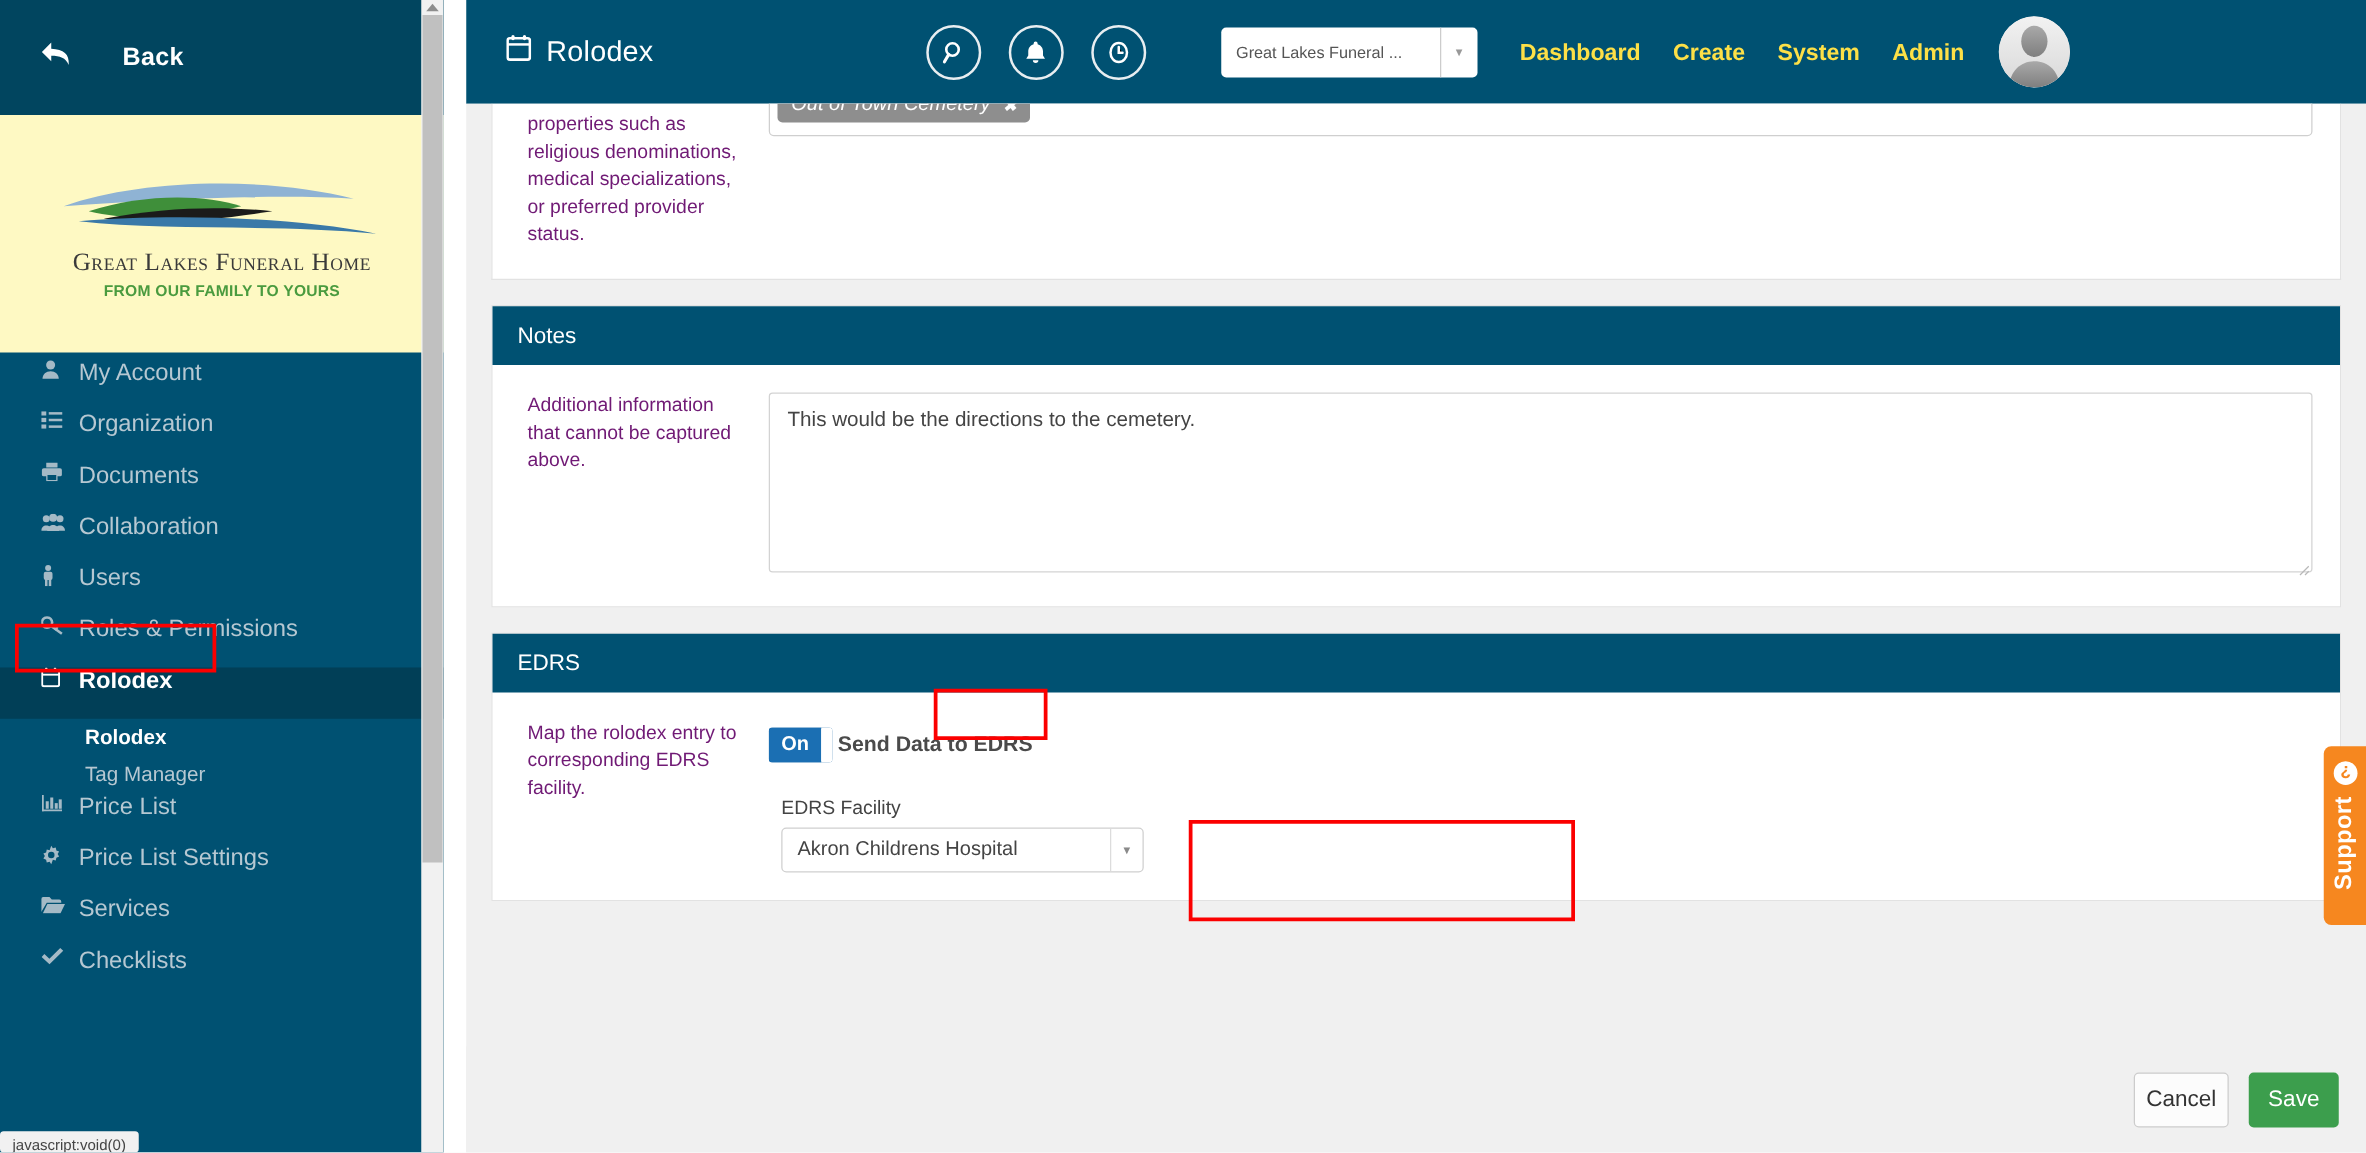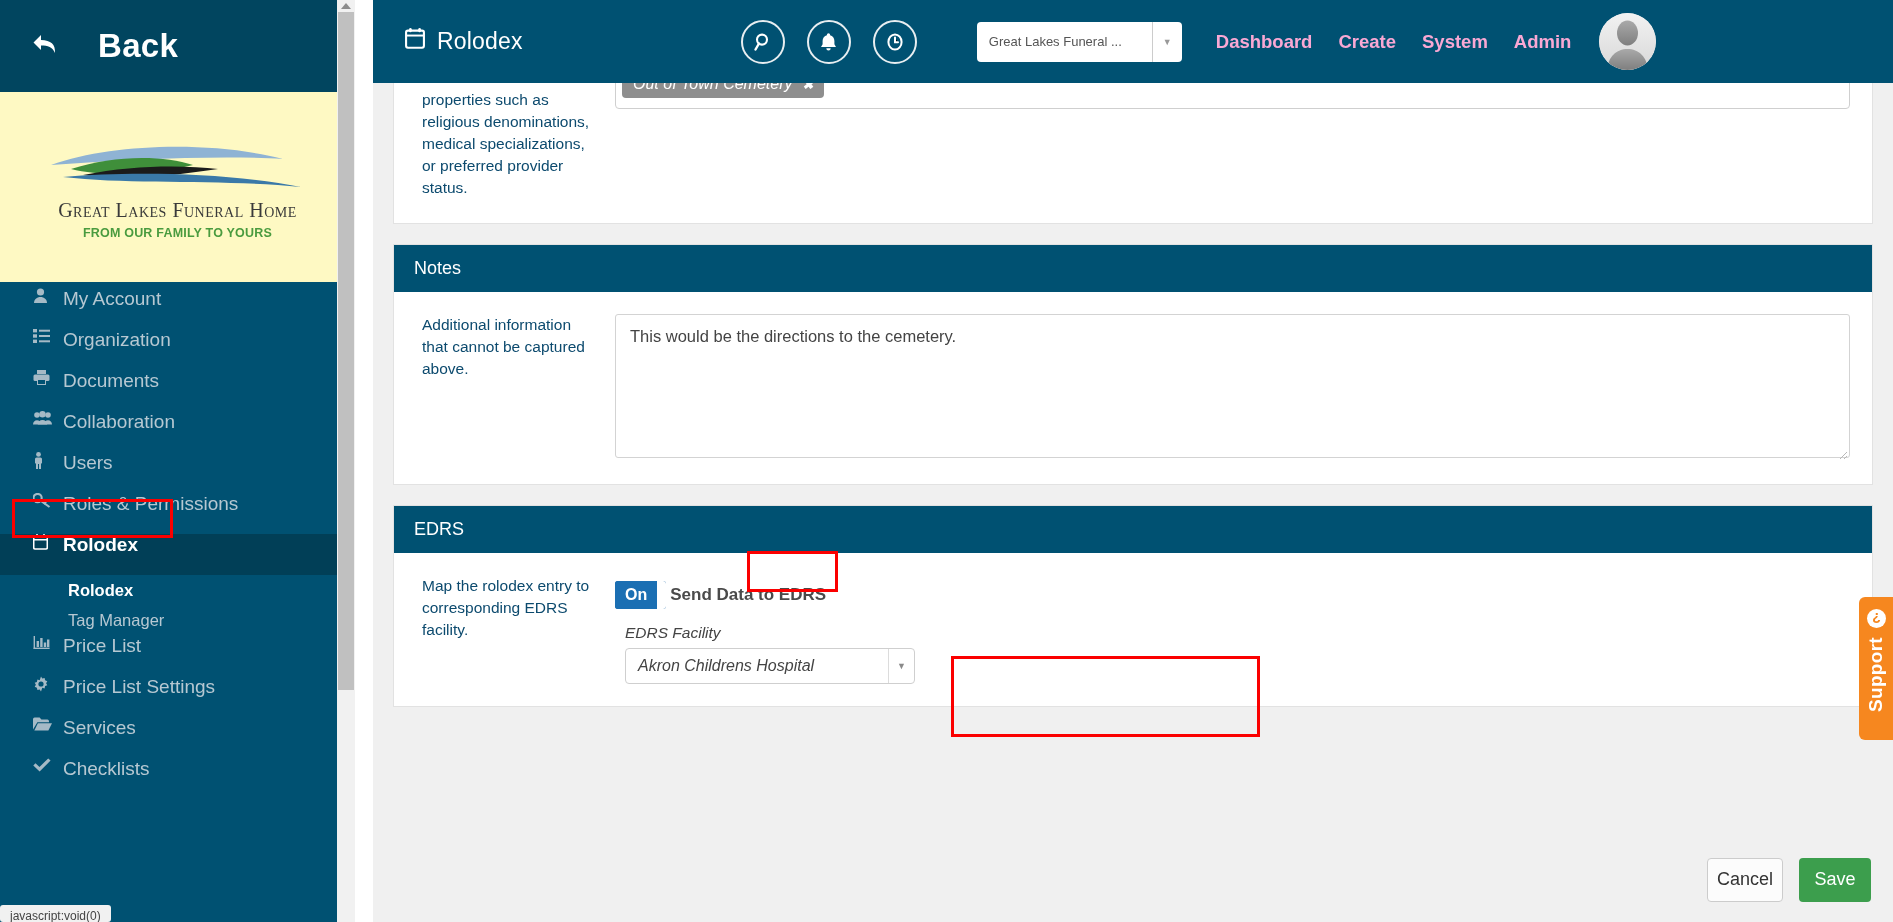--- a/index.html
+++ b/index.html
@@ -16,21 +16,21 @@
     position: absolute; left: 0; top: 0;
     width: 355px; height: 922px;
     background: #005172;
     overflow: hidden;
   }
   .back-bar {
     height: 92px; background: #01455f;
     display: flex; align-items: center; padding-left: 32px;
   }
   .back-icon { color: #fff; font-size: 30px; line-height: 1; margin-right: 38px; display:block; }
-  .back-label { color: #fff; font-size: 33px; font-weight: bold; letter-spacing: .3px; }
+  .back-label { color: #fff; font-size: 20px; font-weight: bold; letter-spacing: .3px; }
 
   .logo-panel {
     background: #fef9c3; height: 190px;
     display: flex; flex-direction: column;
     align-items: center; justify-content: center;
   }
   .logo-art { width: 270px; height: 62px; display:block; }
   .logo-name {
     font-family: "Liberation Serif", serif;
     font-size: 20px; letter-spacing: .5px; color: #3a3a3a;
@@ -122,21 +122,21 @@
     flex: 1; padding-left: 12px; font-size: 13px; color: #555;
     white-space: nowrap; overflow: hidden;
   }
   .org-select .os-btn {
     width: 30px; height: 100%; border-left: 1px solid #ccc;
     display: flex; align-items: center; justify-content: center;
     color: #999; font-size: 9px;
   }
   .hd-links { display: flex; align-items: center; margin-left: 34px; gap: 26px; }
   .hd-links a {
-    color: #f9a8d4; font-size: 18.5px; font-weight: bold;
+    color: #fde047; font-size: 18.5px; font-weight: bold;
     text-decoration: none; cursor: pointer; white-space: nowrap;
   }
   .avatar {
     margin-left: 28px; width: 57px; height: 57px; border-radius: 50%;
     background: #e9e9e9; overflow: hidden; position: relative; cursor: pointer;
   }
 
   
   .main {
     position: absolute; left: 373px; top: 83px;
@@ -147,21 +147,21 @@
     background: #fff; margin: 0 20px 20px 20px;
     border: 1px solid #e2e2e2;
   }
   .card-head {
     background: #005172; color: #fff;
     height: 47px; display: flex; align-items: center;
     padding-left: 20px; font-size: 18px; position: relative;
   }
   .card-body { display: flex; padding: 22px 22px 22px 28px; }
   .helper {
-    width: 193px; flex-shrink: 0; color: #0c4a6e;
+    width: 193px; flex-shrink: 0; color: #701a75;
     font-size: 15.5px; line-height: 1.42; padding-right: 16px;
   }
   .field-area { flex: 1; }
 
   
   .card-top {
     margin: 0 20px 20px 20px; background: #fff;
     border: 1px solid #e2e2e2; border-top: none;
     display: flex; padding: 6px 22px 24px 28px;
   }
@@ -199,21 +199,21 @@
   }
   .toggle .on {
     background: #1b6fb3; color: #fff; font-size: 16px; font-weight: bold;
     display: flex; align-items: center; padding: 0 10px;
   }
   .toggle .knob { width: 9px; background: #ffffff; }
   .toggle-label {
     margin-left: 4px; font-size: 17px; font-weight: bold; color: #4a4a4a;
   }
 
-  .edrs-field { margin-top: 15px; margin-left: 10px; width: 290px; font-style: italic; }
+  .edrs-field { margin-top: 28px; margin-left: 10px; width: 290px; }
   .edrs-field .lbl { font-size: 15.5px; color: #444; margin-bottom: 6px; }
   .sel {
     height: 36px; border: 1px solid #cfcfcf; border-radius: 4px;
     background: #fff; display: flex; align-items: center; cursor: pointer;
     overflow: hidden;
   }
   .sel .sel-txt { flex: 1; padding-left: 12px; font-size: 16px; color: #444; }
   .sel .sel-btn {
     width: 26px; height: 100%; border-left: 1px solid #dcdcdc;
     display: flex; align-items: center; justify-content: center;

